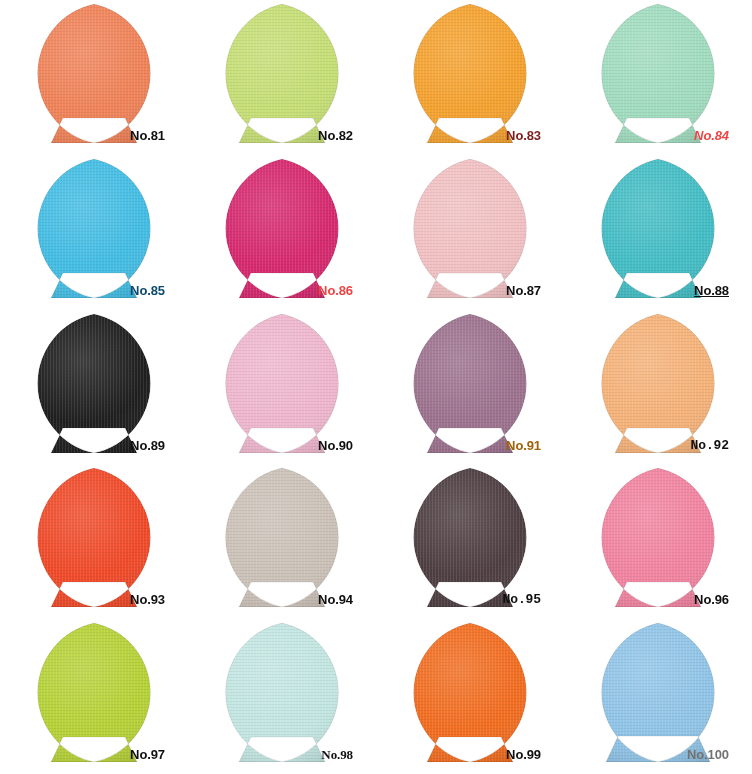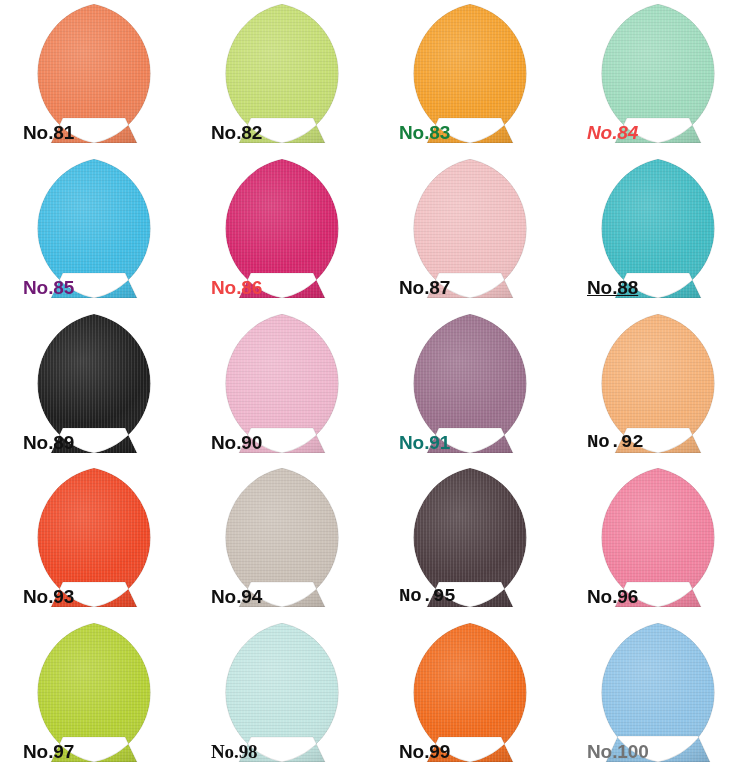--- a/index.html
+++ b/index.html
@@ -42,23 +42,23 @@
     display: block;
     width: 142px;
     height: 139px;
   }
 
   .swatch-label {
     position: absolute;
     left: 0;
     right: 0;
     bottom: 1px;
-    text-align: left;
+    text-align: right;
     font-family: "Liberation Sans", sans-serif;
-    font-size: 19px;
+    font-size: 13px;
     font-weight: 700;
     letter-spacing: -0.1px;
     color: #101010;
     line-height: 1;
     pointer-events: none;
     white-space: nowrap;
   }
 </style>
 </head>
 <body>
@@ -138,21 +138,21 @@
               <rect x="0" y="0" width="3" height="1" fill="#000000" opacity="0.055"></rect>
             </pattern>
           </defs>
           <g clip-path="url(#c2)">
             <path d="M 71 0 A 71 71 0 0 1 71 139 L 114 139 L 102 114 L 40 114 L 28 139 L 71 139 A 71 71 0 0 1 71 0 Z" fill="#F5A02A"></path>
             <rect width="142" height="139" fill="url(#t2)"></rect>
             <rect width="142" height="139" fill="url(#g2)"></rect>
           </g>
           <path d="M 71 0 A 71 71 0 0 1 71 139 L 114 139 L 102 114 L 40 114 L 28 139 L 71 139 A 71 71 0 0 1 71 0 Z" fill="none" stroke="#000000" stroke-opacity="0.09" stroke-width="1"></path>
         </svg>
-        <div class="swatch-label" style="color: #15803d;">No.83</div>
+        <div class="swatch-label" style="color: #7f1d1d;">No.83</div>
       </div>
     </div>
     <div class="swatch-cell">
       <div class="swatch-shape">
         <svg viewBox="0 0 142 139">
           <defs>
             <clipPath id="c3">
               <path d="M 71 0 A 71 71 0 0 1 71 139 L 114 139 L 102 114 L 40 114 L 28 139 L 71 139 A 71 71 0 0 1 71 0 Z"></path>
             </clipPath>
             <radialGradient id="g3" cx="42%" cy="34%" r="78%">
@@ -194,21 +194,21 @@
               <rect x="0" y="0" width="3" height="1" fill="#000000" opacity="0.055"></rect>
             </pattern>
           </defs>
           <g clip-path="url(#c4)">
             <path d="M 71 0 A 71 71 0 0 1 71 139 L 114 139 L 102 114 L 40 114 L 28 139 L 71 139 A 71 71 0 0 1 71 0 Z" fill="#3FBCE4"></path>
             <rect width="142" height="139" fill="url(#t4)"></rect>
             <rect width="142" height="139" fill="url(#g4)"></rect>
           </g>
           <path d="M 71 0 A 71 71 0 0 1 71 139 L 114 139 L 102 114 L 40 114 L 28 139 L 71 139 A 71 71 0 0 1 71 0 Z" fill="none" stroke="#000000" stroke-opacity="0.09" stroke-width="1"></path>
         </svg>
-        <div class="swatch-label" style="color: #701a75;">No.85</div>
+        <div class="swatch-label" style="color: #0c4a6e;">No.85</div>
       </div>
     </div>
     <div class="swatch-cell">
       <div class="swatch-shape">
         <svg viewBox="0 0 142 139">
           <defs>
             <clipPath id="c5">
               <path d="M 71 0 A 71 71 0 0 1 71 139 L 114 139 L 102 114 L 40 114 L 28 139 L 71 139 A 71 71 0 0 1 71 0 Z"></path>
             </clipPath>
             <radialGradient id="g5" cx="42%" cy="34%" r="78%">
@@ -362,21 +362,21 @@
               <rect x="0" y="0" width="3" height="1" fill="#000000" opacity="0.055"></rect>
             </pattern>
           </defs>
           <g clip-path="url(#c10)">
             <path d="M 71 0 A 71 71 0 0 1 71 139 L 114 139 L 102 114 L 40 114 L 28 139 L 71 139 A 71 71 0 0 1 71 0 Z" fill="#9B6F8C"></path>
             <rect width="142" height="139" fill="url(#t10)"></rect>
             <rect width="142" height="139" fill="url(#g10)"></rect>
           </g>
           <path d="M 71 0 A 71 71 0 0 1 71 139 L 114 139 L 102 114 L 40 114 L 28 139 L 71 139 A 71 71 0 0 1 71 0 Z" fill="none" stroke="#000000" stroke-opacity="0.09" stroke-width="1"></path>
         </svg>
-        <div class="swatch-label" style="color: #0f766e;">No.91</div>
+        <div class="swatch-label" style="color: #a16207;">No.91</div>
       </div>
     </div>
     <div class="swatch-cell">
       <div class="swatch-shape">
         <svg viewBox="0 0 142 139">
           <defs>
             <clipPath id="c11">
               <path d="M 71 0 A 71 71 0 0 1 71 139 L 114 139 L 102 114 L 40 114 L 28 139 L 71 139 A 71 71 0 0 1 71 0 Z"></path>
             </clipPath>
             <radialGradient id="g11" cx="42%" cy="34%" r="78%">

